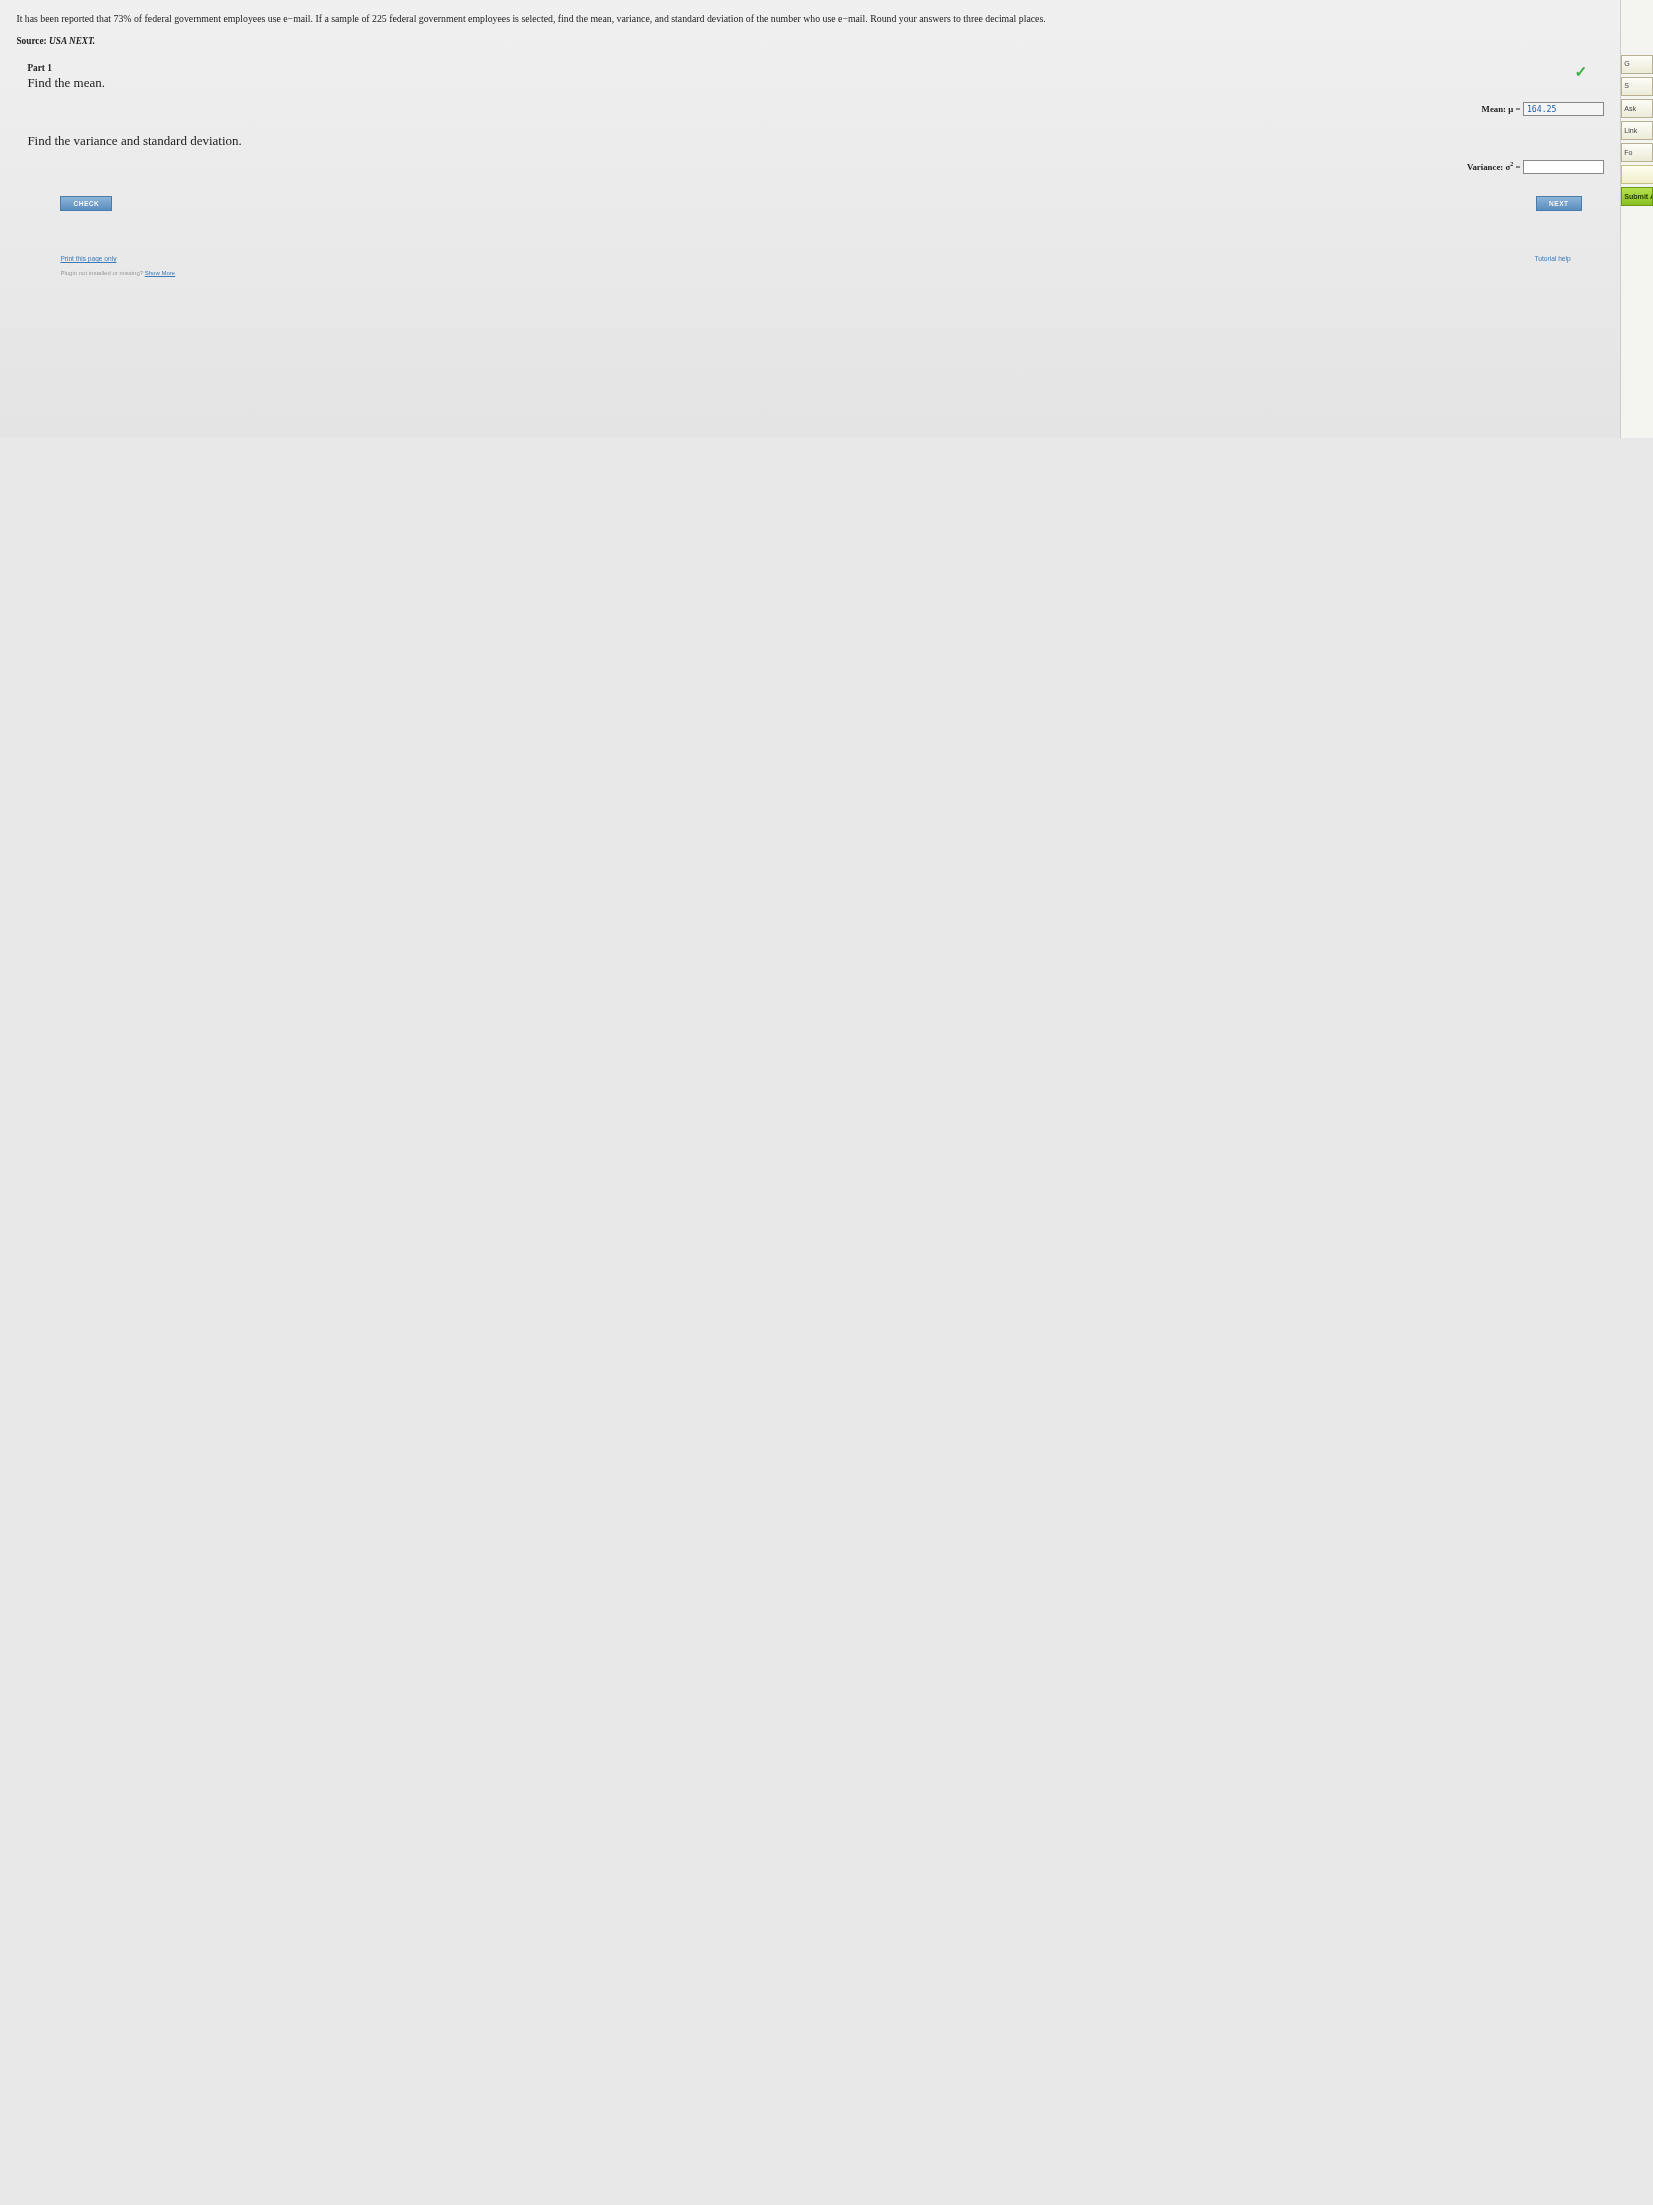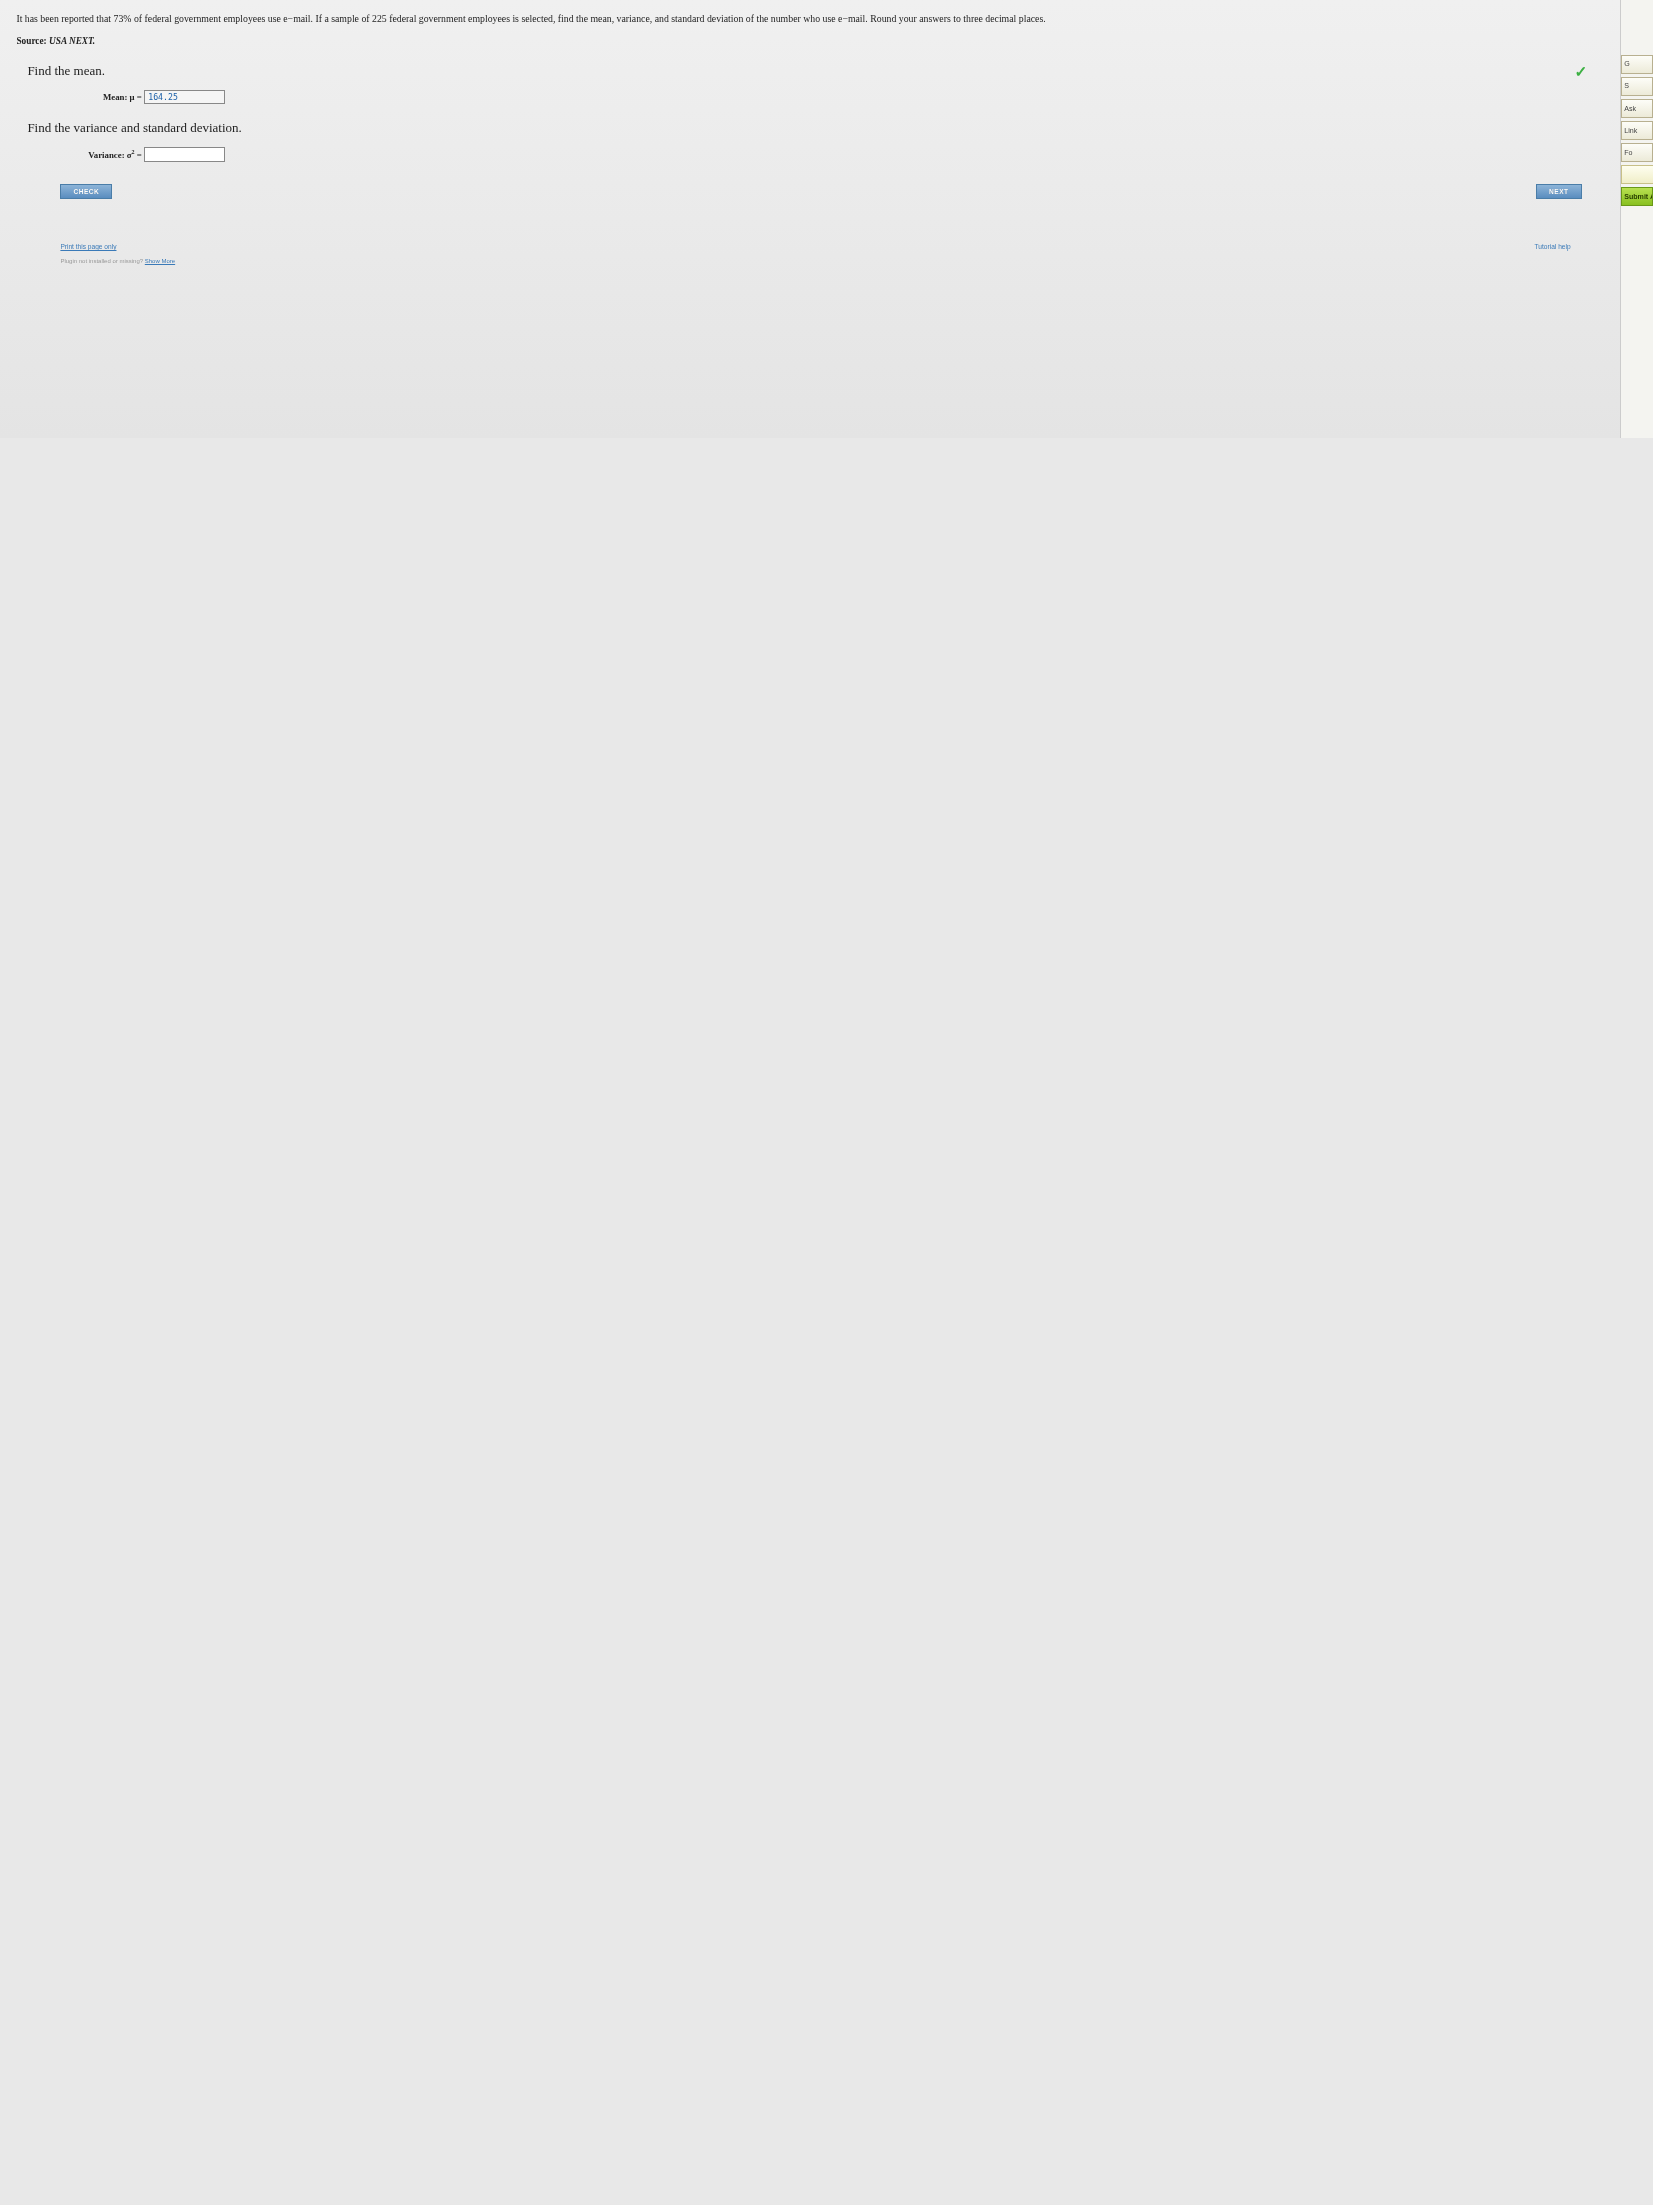--- a/index.html
+++ b/index.html
@@ -50,20 +50,21 @@
       top: 0;
       color: #3cb043;
       font-size: 15.3px;
       font-weight: bold;
     }
     .answer-row {
       display: flex;
       align-items: center;
       margin-bottom: 7.7px;
       margin-left: 16.4px;
+      justify-content: flex-end;
     }
     .answer-label {
       font-weight: bold;
       font-size: 8.8px;
       text-align: right;
       min-width: 98px;
       margin-right: 2.2px;
     }
     .answer-label sup { font-size: 6px; }
     .answer-input {
@@ -154,20 +155,21 @@
 <div class="page">
   <div class="main-content">
     <div class="question-text">It has been reported that 73% of federal government employees use e−mail. If a sample of 225 federal government employees is selected, find the mean, variance, and standard deviation of the number who use e−mail. Round your answers to three decimal places.</div>
     <div class="source">
       <span class="source-label">Source:</span>
       <span class="source-name">USA NEXT.</span>
     </div>
 
     <div class="part-block">
       <span class="check-icon">✓</span>
+      <div class="part-title">Part 1</div>
       <div class="part-instruction">Find the mean.</div>
       <div class="answer-row">
         <span class="answer-label">Mean: μ =</span>
         <input class="answer-input filled" value="164.25" style="">
       </div>
     </div>
 
     <div class="part-block">
       <div class="part-instruction">Find the variance and standard deviation.</div>
       <div class="answer-row">

